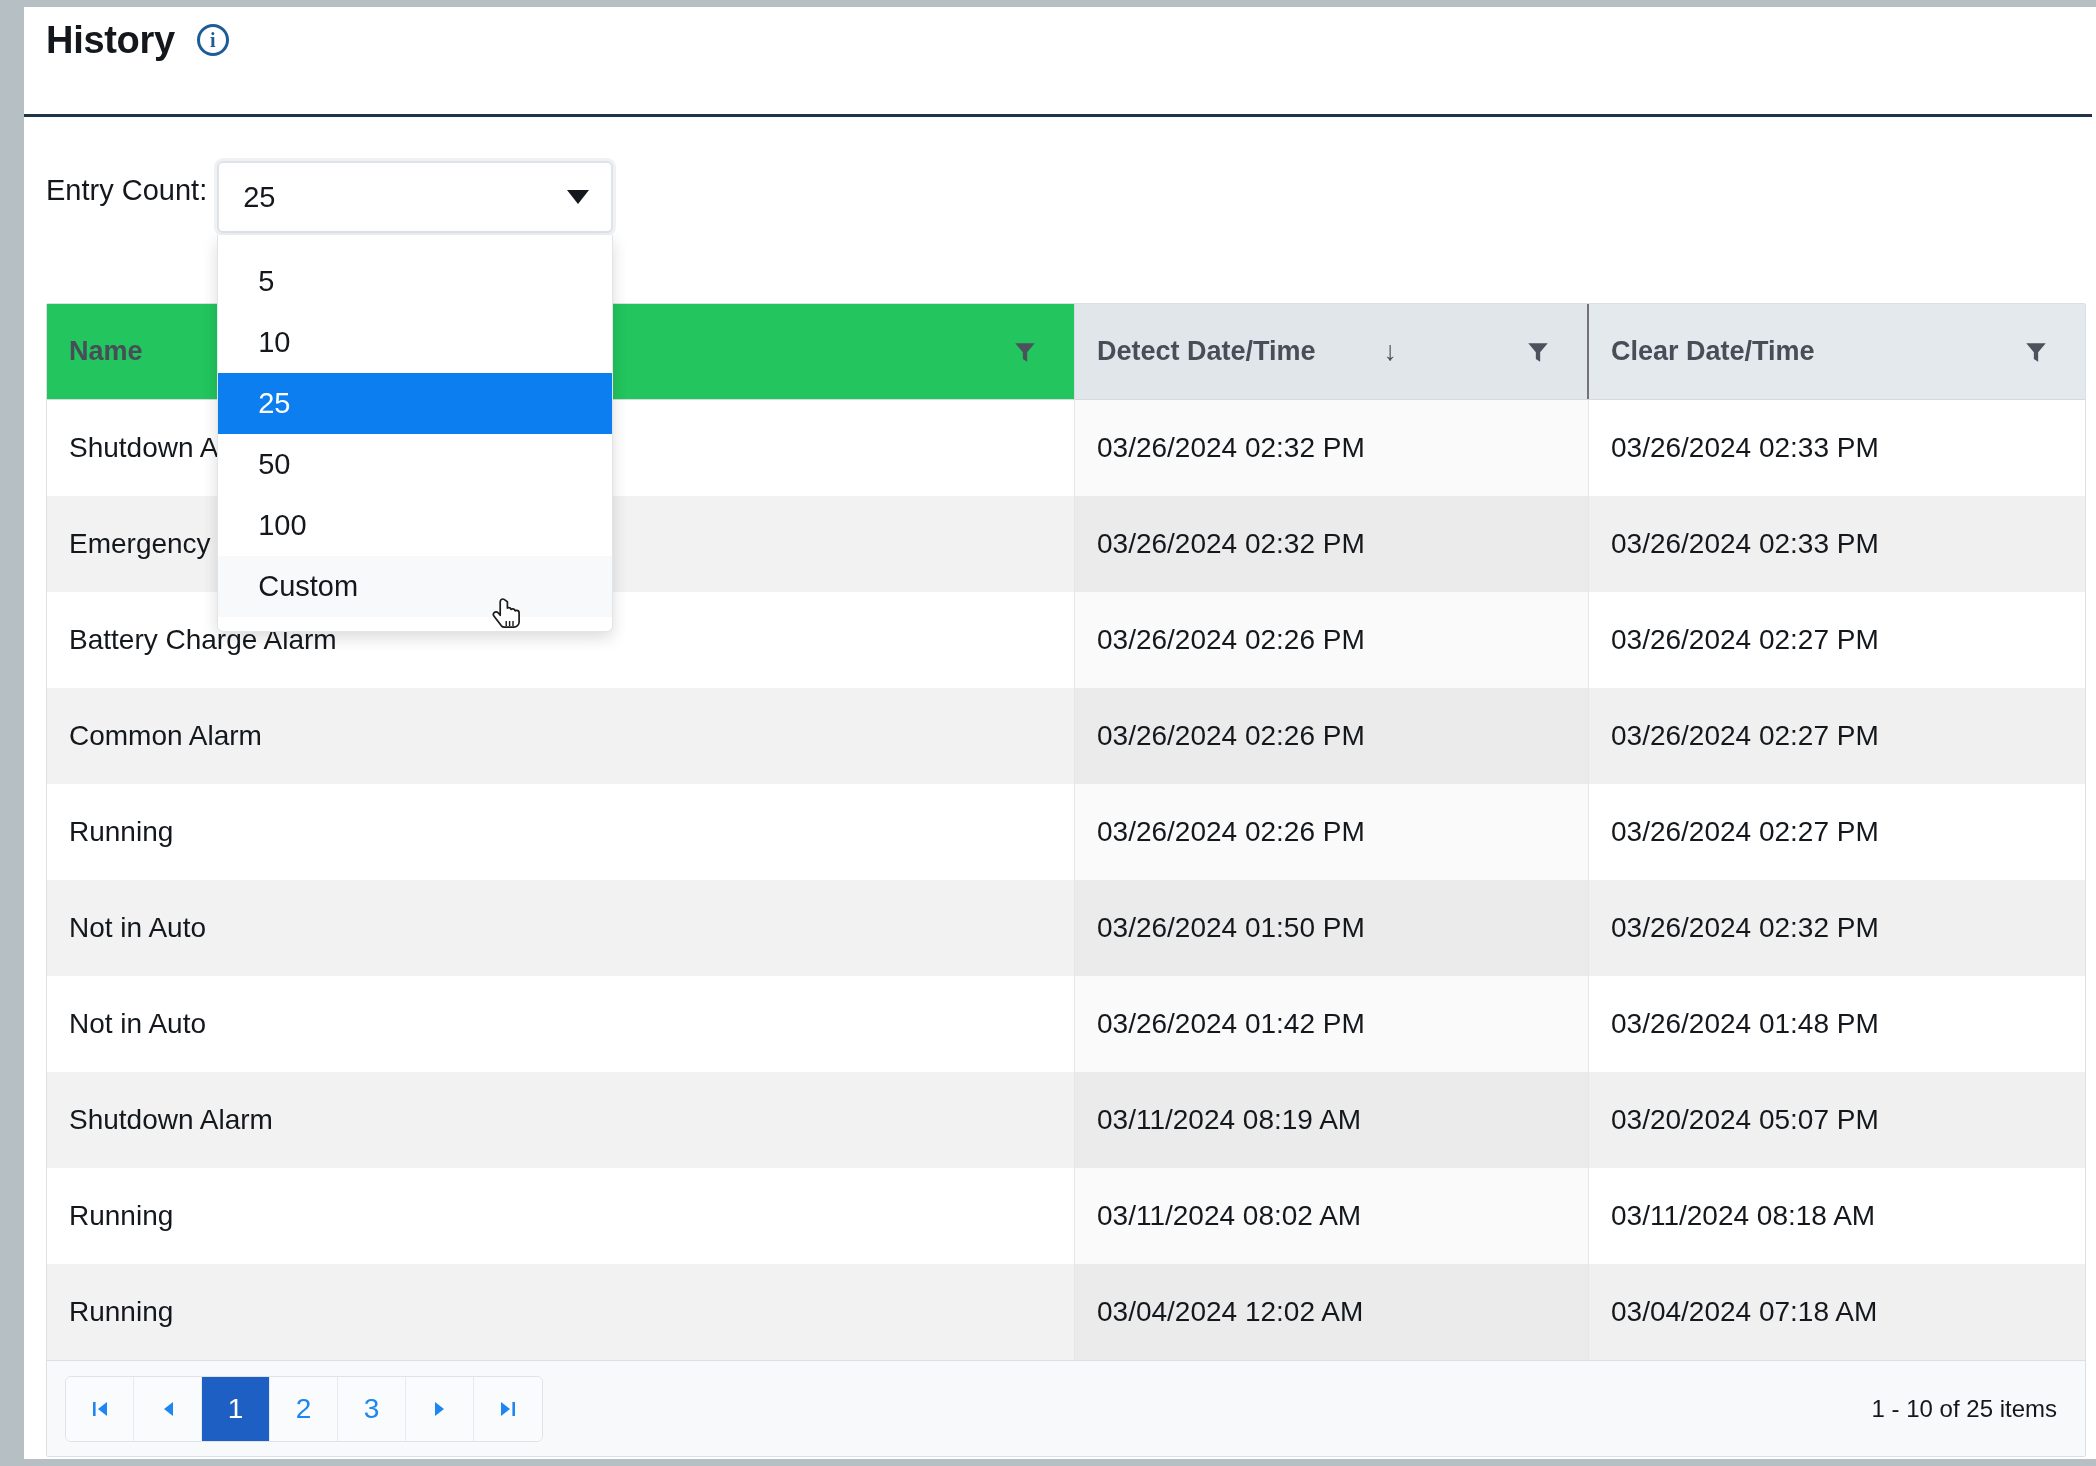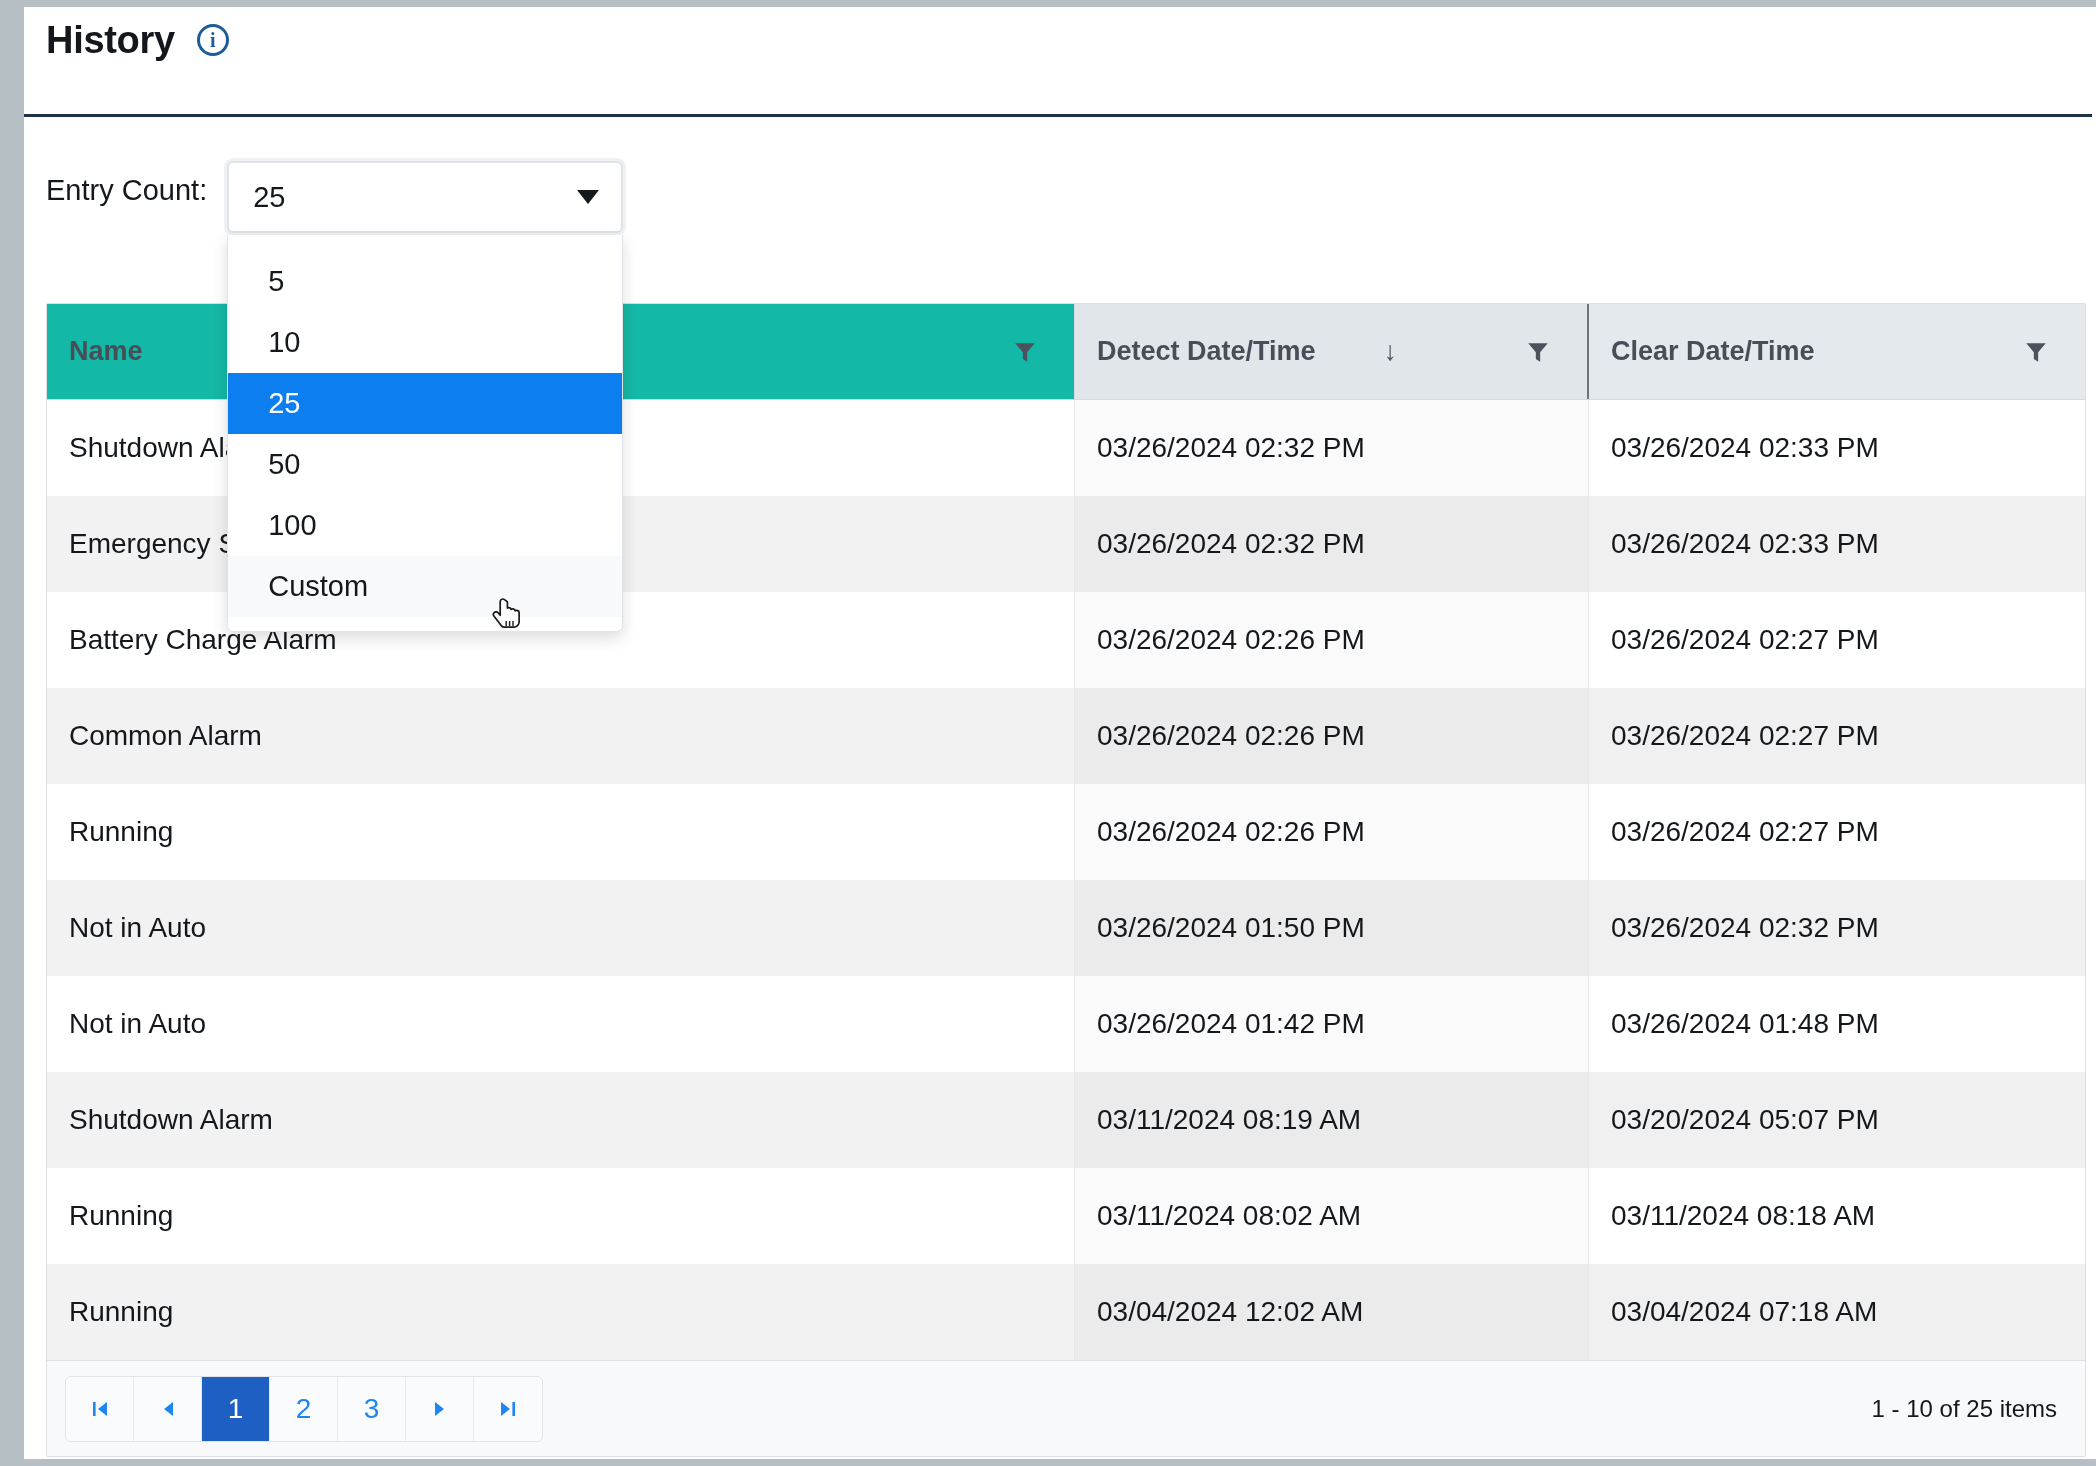--- a/index.html
+++ b/index.html
@@ -64,21 +64,21 @@
     position: relative;
     padding: 44px 0 0 22px;
     height: 122px;
     display: flex;
     align-items: flex-start;
   }
   .entry-label {
     font-size: 29px;
     color: #14181c;
     line-height: 58px;
-    margin-right: 20px;
+    margin-right: 10px;
     white-space: nowrap;
   }
   .select-wrap {
     position: relative;
     width: 359px;
   }
   .select-box {
     width: 396px;
     height: 72px;
     border: 2px solid #dfe3e8;
@@ -146,21 +146,21 @@
     left: 22px;
     top: 296px;
     width: 2040px;
     border: 1px solid #dcdfe3;
     border-radius: 2px;
     background: #fff;
   }
   .grid-header {
     display: flex;
     height: 96px;
-    background: #14b8a6;
+    background: #22c55e;
     border-bottom: 1px solid #d6dade;
   }
   .hcell {
     display: flex;
     align-items: center;
     font-size: 27px;
     font-weight: bold;
     color: #474e57;
     padding: 0 22px 0 22px;
     position: relative;

